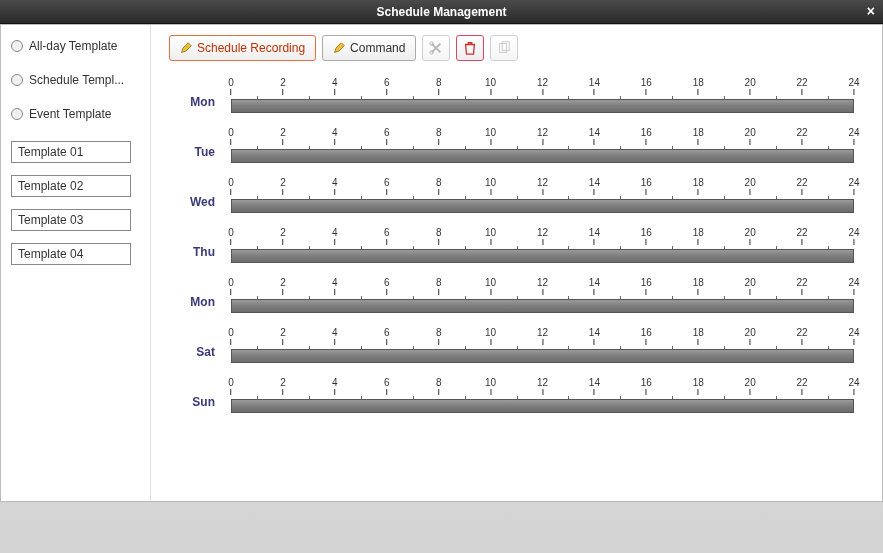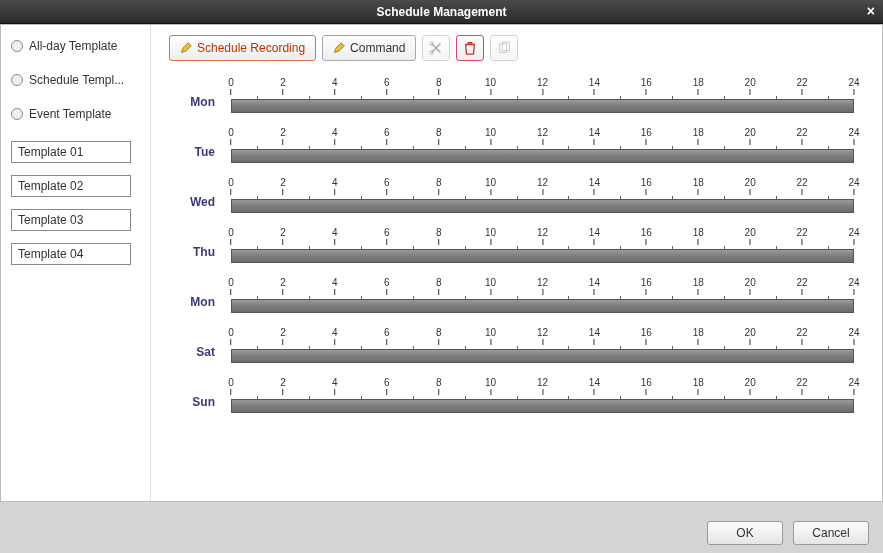--- a/index.html
+++ b/index.html
@@ -766,17 +766,13 @@
                 <span style="left: 95.8333%;"></span>
               </div>
               <div class="bar"></div>
             </div>
           </div>
         </div>
 
     </div>
   </div>
 
-  <div class="footer">
-    <button>OK</button>
-    <button>Cancel</button>
-  </div>
 </div>
 
 </body></html>

